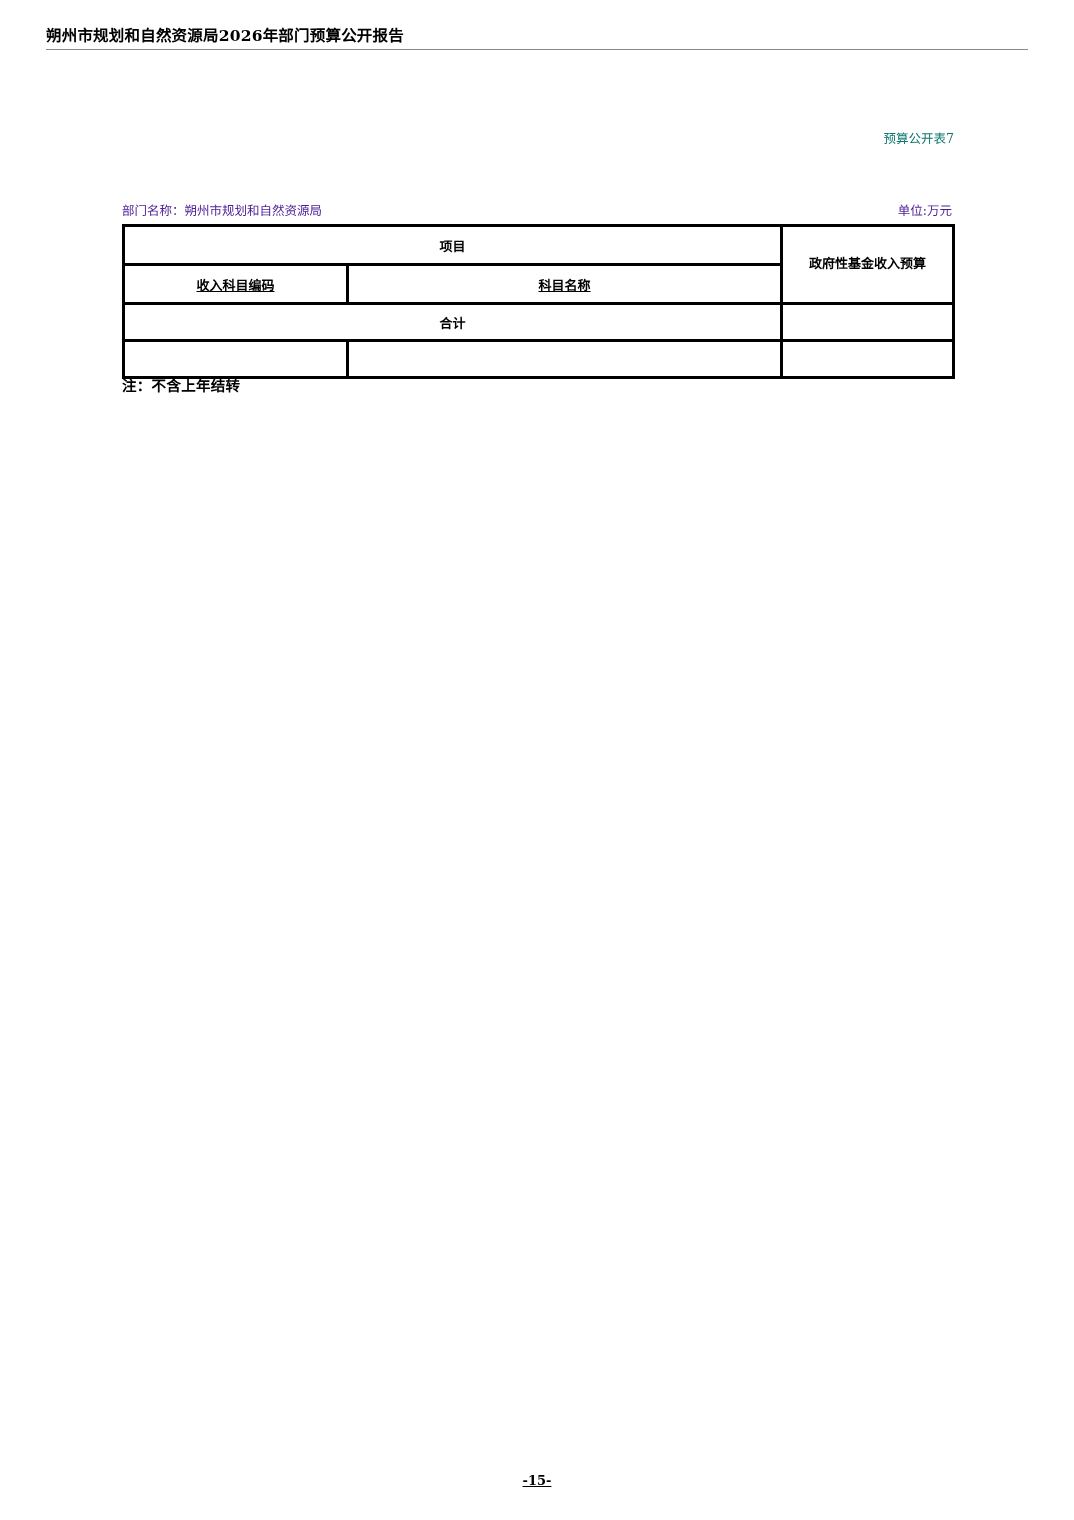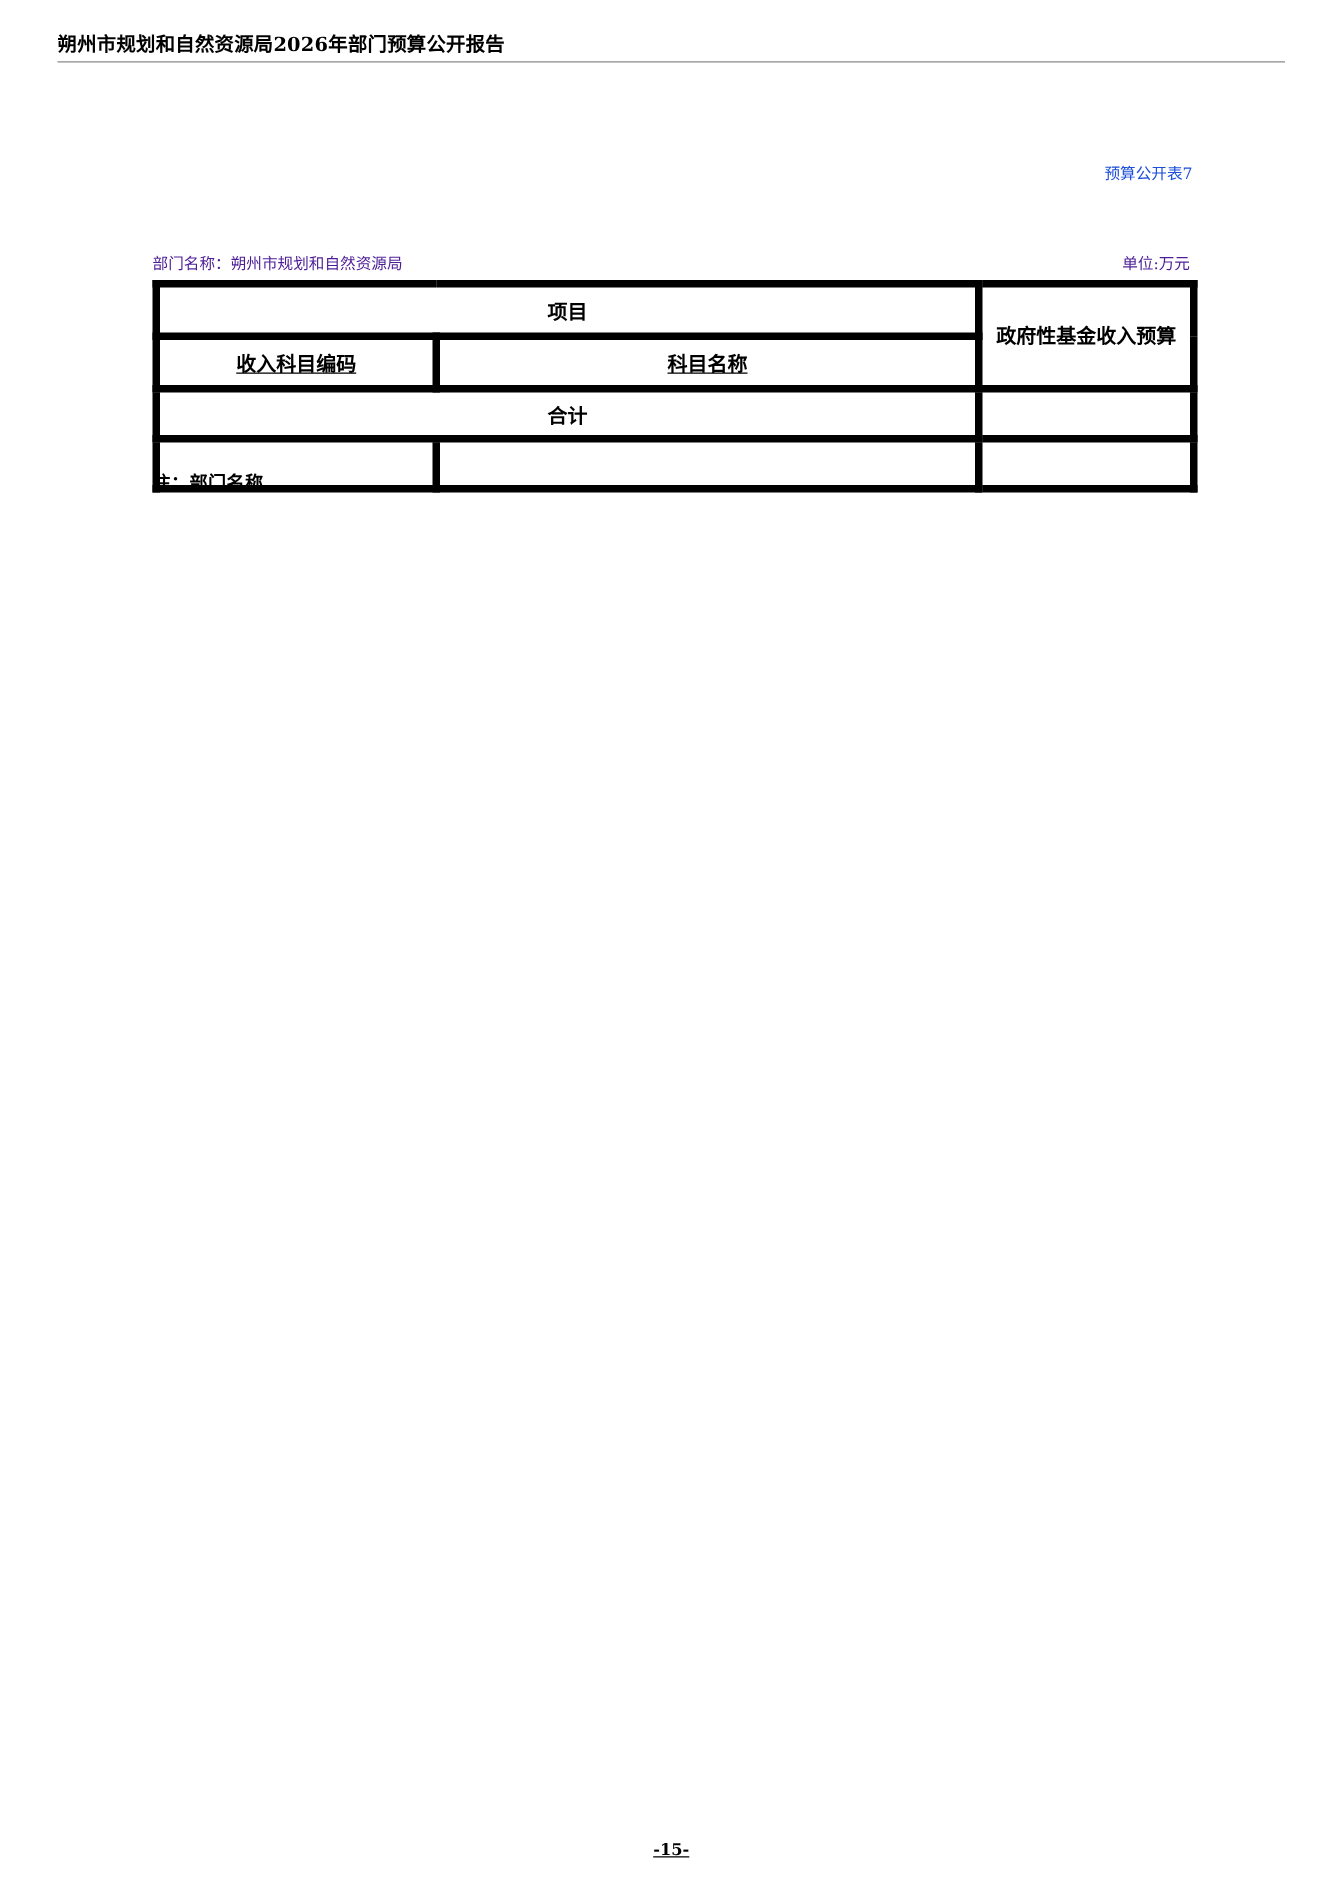--- a/index.html
+++ b/index.html
@@ -45,21 +45,21 @@
     right: 46px;
     border-bottom: 1px solid #8a8a8a;
   }
 
   
   .table-index {
     position: absolute;
     top: 128px;
     right: 120px;
     font-size: 12.5px;
-    color: #1d4ed8;
+    color: #0f766e;
     white-space: nowrap;
   }
 
   .table-title {
     position: absolute;
     top: 158px;
     left: 0;
     right: 0;
     text-align: center;
     font-size: 22px;
@@ -95,24 +95,24 @@
   
   .budget-table {
     position: absolute;
     top: 224px;
     left: 122px;
     width: 830px;
     border-collapse: collapse;
     table-layout: fixed;
   }
   .budget-table td {
-    border: 6px solid #000000;
+    border: 3px solid #000000;
     text-align: center;
     vertical-align: middle;
-    font-size: 16px;
+    font-size: 13px;
     font-weight: bold;
     padding: 0;
   }
   .col-code  { width: 224px; }
   .col-name  { width: 434px; }
   .col-value { width: 172px; }
 
   .row-h1 td { height: 36px; }
   .row-h2 td { height: 36px; text-decoration: underline; }
   .row-total td { height: 34px; }
@@ -183,17 +183,17 @@
         <td class="cell-blank"></td>
       </tr>
       <tr class="row-empty">
         <td class="cell-blank"></td>
         <td class="cell-blank"></td>
         <td class="cell-blank"></td>
       </tr>
     </tbody>
   </table>
 
-  <div class="table-note">注：部门名称</div>
+  <div class="table-note">注：不含上年结转</div>
 
   <div class="page-number">-15-</div>
 
 </div>
 
 </body></html>

